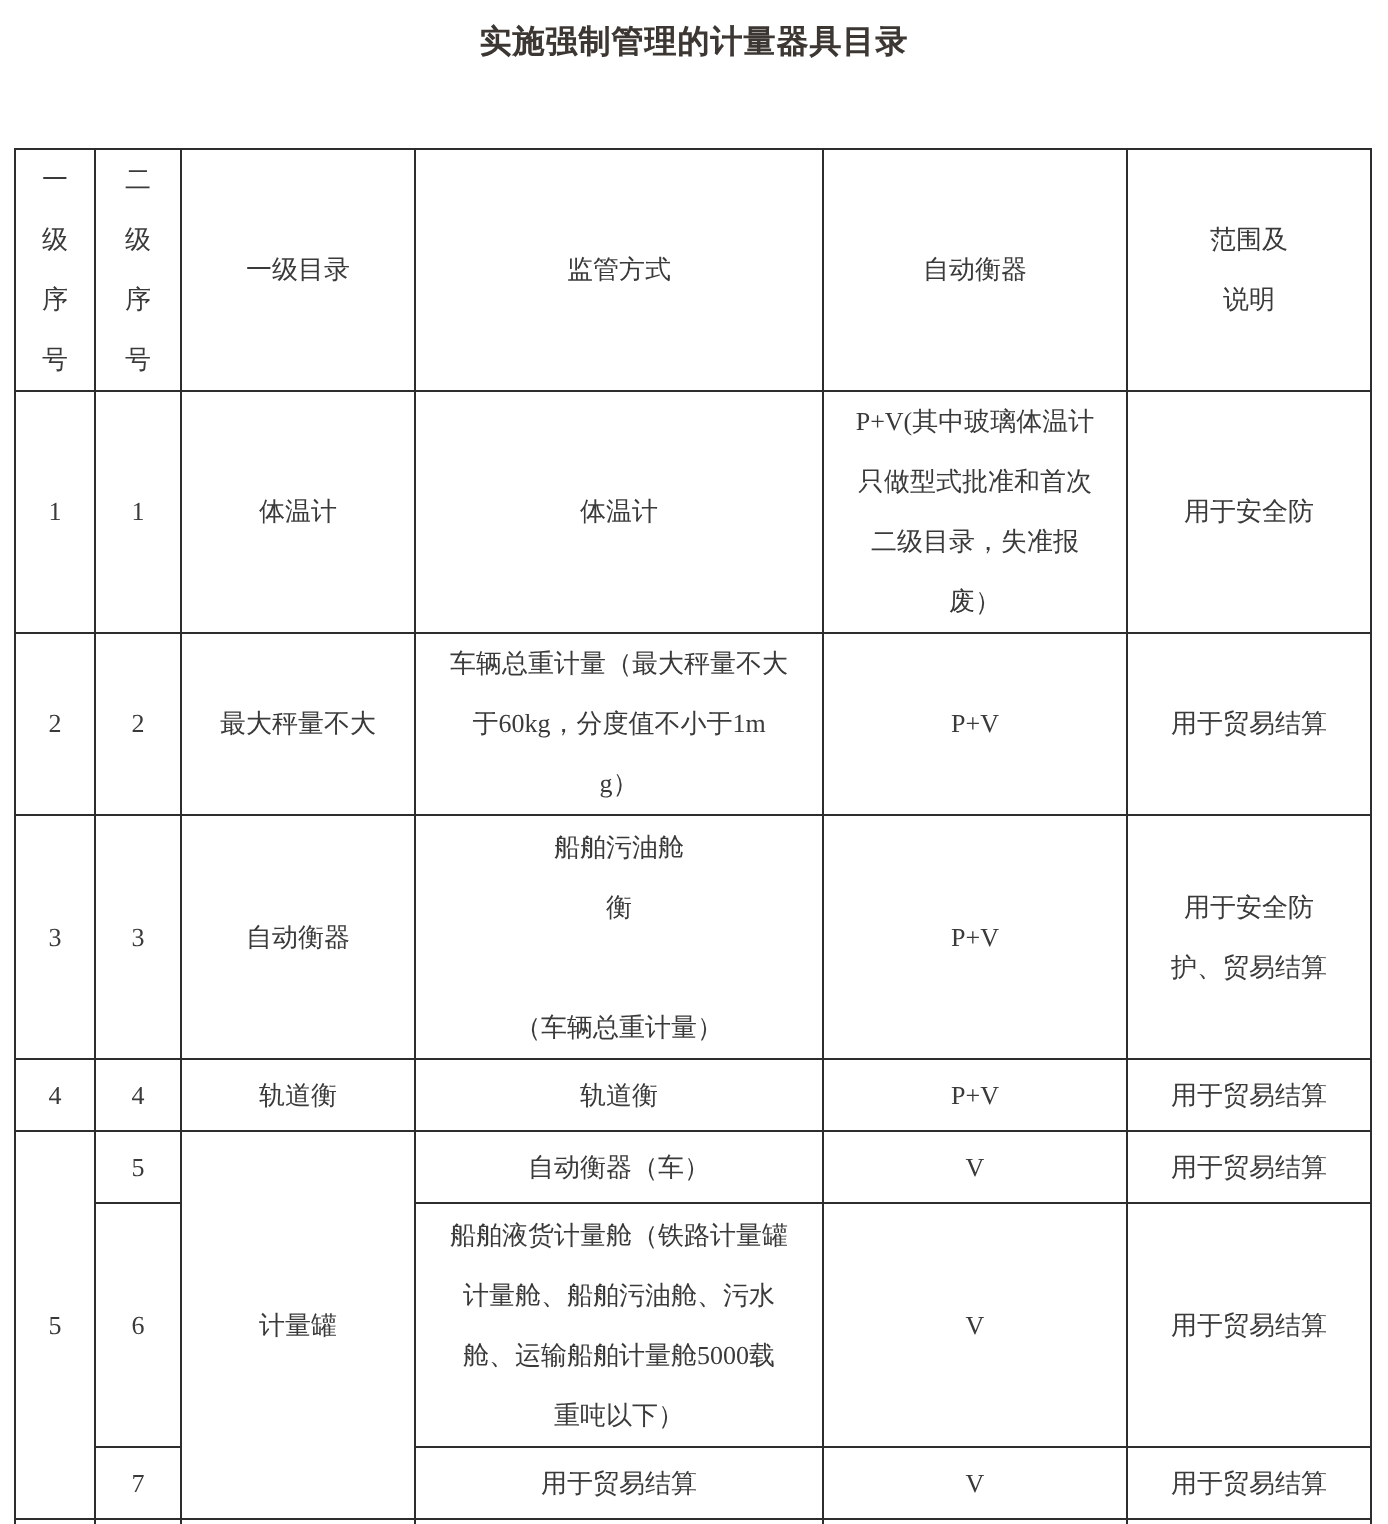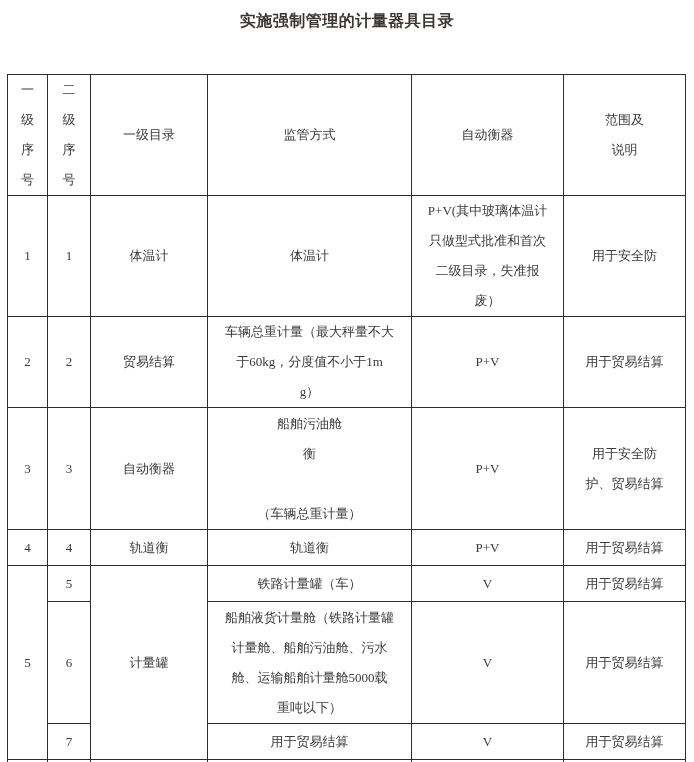--- a/index.html
+++ b/index.html
@@ -95,21 +95,21 @@
         <td>P+V(其中玻璃体温计
 只做型式批准和首次
 二级目录，失准报
 废）</td>
         <td>用于安全防</td>
       </tr>
 
       <tr class="r2">
         <td>2</td>
         <td>2</td>
-        <td>贸易结算</td>
+        <td>最大秤量不大</td>
         <td>车辆总重计量（最大秤量不大
 于60kg，分度值不小于1m
 g）</td>
         <td>P+V</td>
         <td>用于贸易结算</td>
       </tr>
 
       <tr class="r3">
         <td>3</td>
         <td>3</td>
@@ -129,21 +129,21 @@
         <td>轨道衡</td>
         <td>轨道衡</td>
         <td>P+V</td>
         <td>用于贸易结算</td>
       </tr>
 
       <tr class="r5">
         <td rowspan="3">5</td>
         <td>5</td>
         <td rowspan="3">计量罐</td>
-        <td>铁路计量罐（车）</td>
+        <td>自动衡器（车）</td>
         <td>V</td>
         <td>用于贸易结算</td>
       </tr>
 
       <tr class="r6">
         <td>6</td>
         <td>船舶液货计量舱（铁路计量罐
 计量舱、船舶污油舱、污水
 舱、运输船舶计量舱5000载
 重吨以下）</td>

